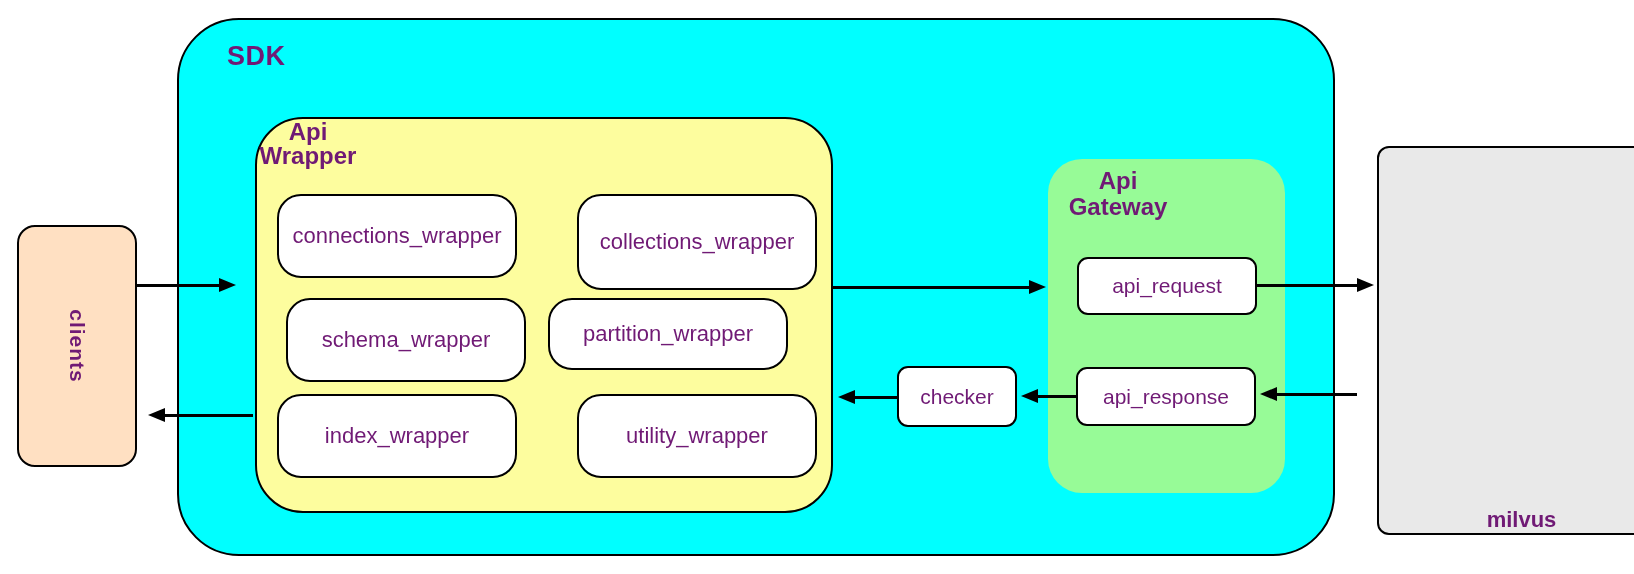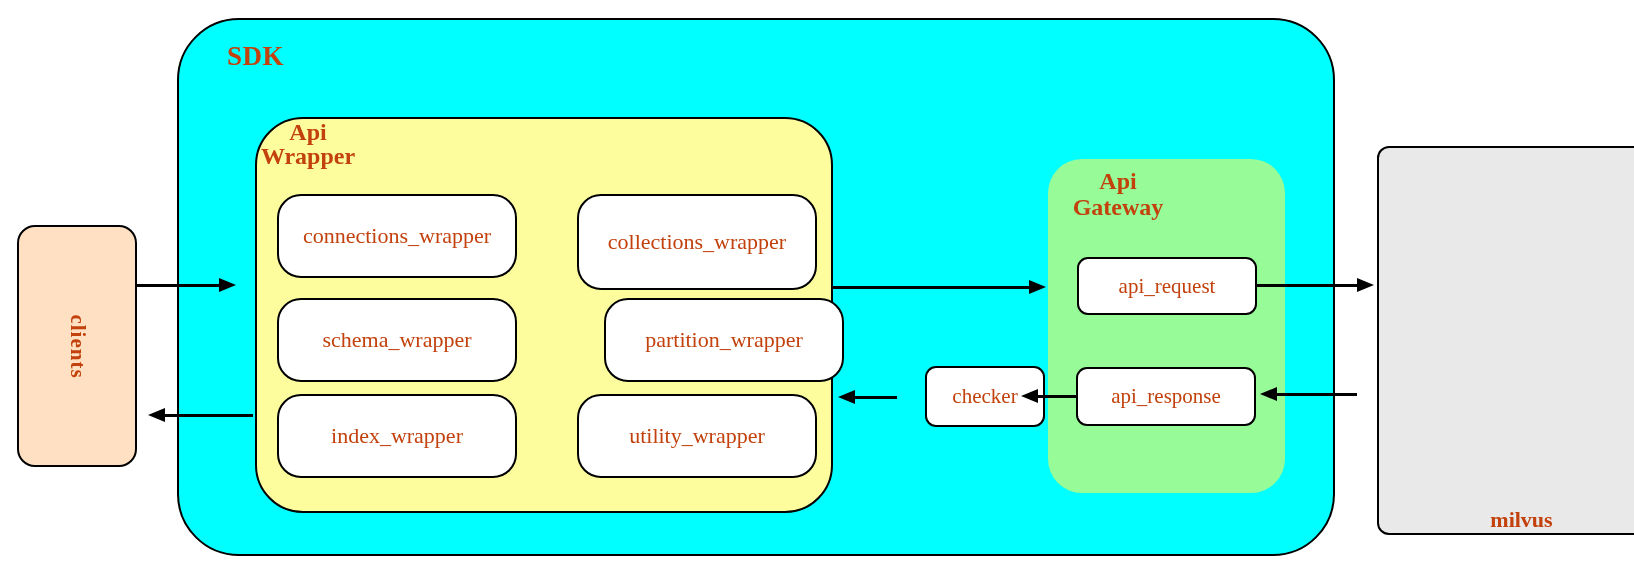--- a/index.html
+++ b/index.html
@@ -9,22 +9,22 @@
     --clients-fill:#FFE0C2;
     --milvus-fill:#E9E9E9;
     --node-fill:#FFFFFF;
     --border:#000000;
   }
   html,body{margin:0;padding:0;background:#FFFFFF;}
   .canvas{
     position:relative;
     width:1634px;height:574px;
     background:#FFFFFF;
-    font-family:Liberation Serif, serif;
-    color:#c2410c;
+    font-family:Liberation Sans, sans-serif;
+    color:#701a75;
     overflow:hidden;
   }
   .node{position:absolute;box-sizing:border-box;}
   .bordered{border:2.5px solid var(--border);}
   .sdk{
     left:177px;top:18px;width:1158px;height:538px;
     background:var(--sdk-fill);border-radius:62px;
   }
   .sdk-label{
     position:absolute;left:227px;top:41px;
@@ -67,25 +67,25 @@
     font-size:22px;white-space:nowrap;
   }
   .small-node{
     background:var(--node-fill);border-radius:11px;
     display:flex;align-items:center;justify-content:center;
     font-size:21px;white-space:nowrap;
   }
   
   .w0{left:277px;top:194px;width:240px;height:84px;}
   .w1{left:577px;top:194px;width:240px;height:96px;}
-  .w2{left:277px;top:298px;width:240px;height:84px;}
-  .w3{left:604px;top:298px;width:240px;height:84px;}
+  .w2{left:286px;top:298px;width:240px;height:84px;}
+  .w3{left:548px;top:298px;width:240px;height:72px;}
   .w4{left:277px;top:394px;width:240px;height:84px;}
   .w5{left:577px;top:394px;width:240px;height:84px;}
-  .checker{left:897px;top:366px;width:120px;height:61px;margin-left:28px;}
+  .checker{left:897px;top:366px;width:120px;height:61px;}
   .req{left:1077px;top:257px;width:180px;height:58px;}
   .res{left:1076px;top:367px;width:180px;height:59px;}
   
   .aline{position:absolute;height:3px;background:#000;}
   .ahead{position:absolute;width:0;height:0;border-top:7px solid transparent;border-bottom:7px solid transparent;}
   .ahead.right{border-left:17px solid #000;}
   .ahead.left{border-right:17px solid #000;}
 </style>
 </head>
 <body>

